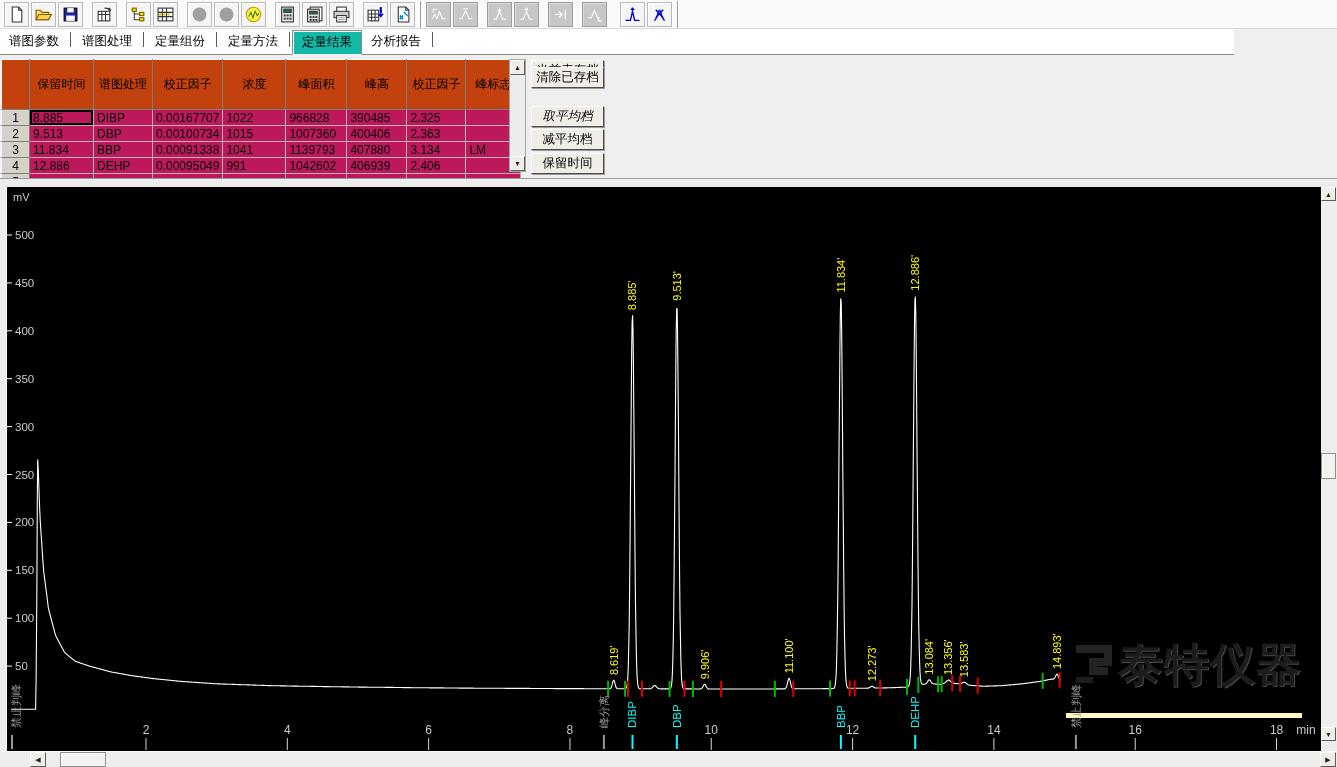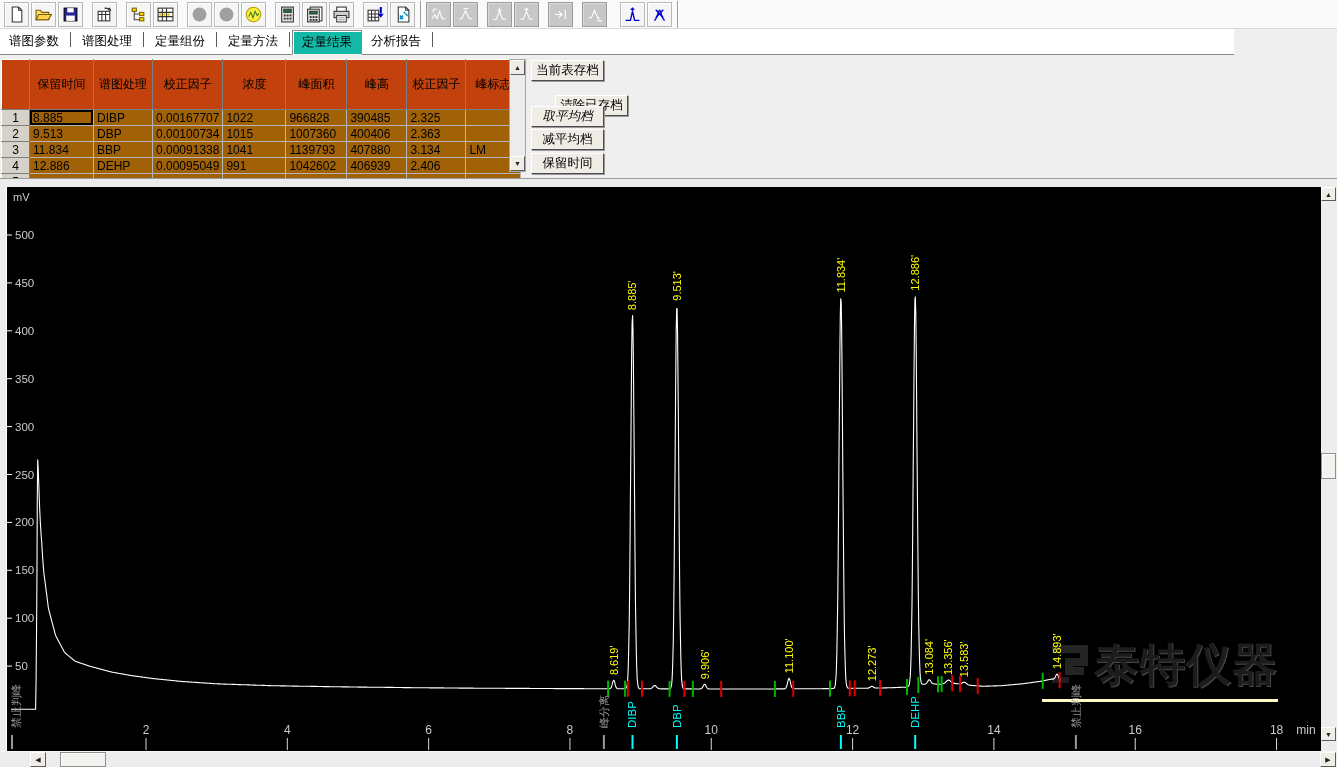--- a/index.html
+++ b/index.html
@@ -13,32 +13,32 @@
   .tsep{width:1px;height:27px;background:#9a9a9a;box-shadow:1px 0 0 #ffffff;margin:0 4px;flex:none}
   
   .tabbar{position:absolute;left:0;top:29px;width:1234px;height:26px;background:#ffffff;border-bottom:1px solid #8a8a8a;display:flex;align-items:center;padding-left:0}
   .tab{height:22px;line-height:21px;padding:0 9px;font-size:12.5px;color:#000;cursor:pointer;white-space:nowrap}
   .tab.active{background:#14b8a6;border:1px solid #8a8a8a;border-bottom:1px solid #f2f2f2;box-shadow:inset 1px 1px 0 #fff;height:25px;line-height:23px;margin-bottom:-1px}
   .tabdiv{width:1px;height:15px;background:#5a5a5a;margin:0 2px 4px 2px;flex:none}
   
   .workarea{position:absolute;left:0;top:55px;width:1337px;height:123px;background:#efefef}
   table.res{position:absolute;left:1px;top:4px;border-collapse:collapse;table-layout:fixed;font-size:12px}
   table.res th{background:#c2410c;border:1px solid;border-color:#ffffff #7e7e7e #7e7e7e #ffffff;font-weight:normal;height:17px;padding:16px 2px;overflow:hidden;white-space:nowrap;text-align:center}
-  table.res td{background:#a16207;border:1px solid #b5b5b5;height:16px;padding:0 3px;overflow:hidden;white-space:nowrap}
+  table.res td{background:#be185d;border:1px solid #b5b5b5;height:16px;padding:0 3px;overflow:hidden;white-space:nowrap}
   table.res td.rowhdr{background:#d6d2ca;border:1px solid;border-color:#ffffff #7e7e7e #7e7e7e #ffffff;text-align:center}
   table.res td.sel{box-shadow:inset 0 0 0 2px #000}
   .tscroll{position:absolute;left:509px;top:4px;width:17px;height:113px;background:#ececec;border:1px solid #a7a7a7}
   .sbtn{position:absolute;left:0px;width:15px;height:15px;background:#f0ede6;border:1px solid;border-color:#fff #5c5c5c #5c5c5c #fff;font-size:7px;color:#222;text-align:center;line-height:14px;cursor:pointer}
   .btncol{position:absolute;left:531px;top:0;width:80px;height:123px}
   .archbtn{position:absolute;left:0;width:73px;height:21px;font-family:inherit;font-size:12.5px;background:#f0ede6;border:1px solid;border-color:#ffffff #4d4d4d #4d4d4d #ffffff;box-shadow:1px 1px 0 #9a9a9a;cursor:pointer;padding:0}
   
   .plotpanel{position:absolute;left:0;top:178px;width:1337px;height:589px;background:#ececec;border-top:1px solid #9a9a9a}
   .plotblack{position:absolute;left:6px;top:8px;width:1315px;height:564px;background:#000}
   #chart{position:absolute;left:0;top:0;z-index:2}
-  .watermark{position:absolute;left:1036px;top:448px;z-index:1;display:flex;align-items:center;border-bottom:3px solid #fef9c3;padding-bottom:4px}
+  .watermark{position:absolute;left:1060px;top:448px;z-index:1;display:flex;align-items:center;border-bottom:5px solid #fef9c3;padding-bottom:18px}
   .wmtext{font-size:45px;font-weight:bold;letter-spacing:1px;color:#1c1c1c;text-shadow:1px 1px 0 #484848,-1px -1px 0 #000;font-family:"DejaVu Sans",sans-serif;white-space:nowrap}
   
   .vsb{position:absolute;left:1321px;top:8px;width:16px;height:555px;background:#ededed}
   .vsb .sbtn{width:15px;height:14px}
   .hsb{position:absolute;left:0;top:572px;width:1337px;height:16px;background:#ededed;border-top:1px solid #f8f8f8}
   .hsb .sbtn{top:0;width:16px;height:15px}
   .thumb{position:absolute;background:#f4f2ee;border:1px solid #8f8f8f;box-shadow:inset 1px 1px 0 #fff}
 </style>
 </head>
 <body>
@@ -323,21 +323,21 @@
           <td class=""></td>
         </tr>
       </tbody>
     </table>
   <div class="tscroll">
     <div class="sbtn" style="top:0">▲</div>
     <div class="sbtn" style="top:96px">▼</div>
   </div>
   <div class="btncol" id="btncol">
       <button class="archbtn" style="top: 5px;">当前表存档</button>
-      <button class="archbtn" style="top: 40px; margin-left: 24px;">清除已存档</button>
+      <button class="archbtn" style="top: 12px;">清除已存档</button>
       <button class="archbtn" style="top: 51px; font-style: italic;">取平均档</button>
       <button class="archbtn" style="top: 74px;">减平均档</button>
       <button class="archbtn" style="top: 98px;">保留时间</button>
     </div>
 </div>
 
 <div class="plotpanel">
   <div class="plotblack">
     <div class="watermark">
       <svg width="52" height="50" viewBox="0 0 52 50">

